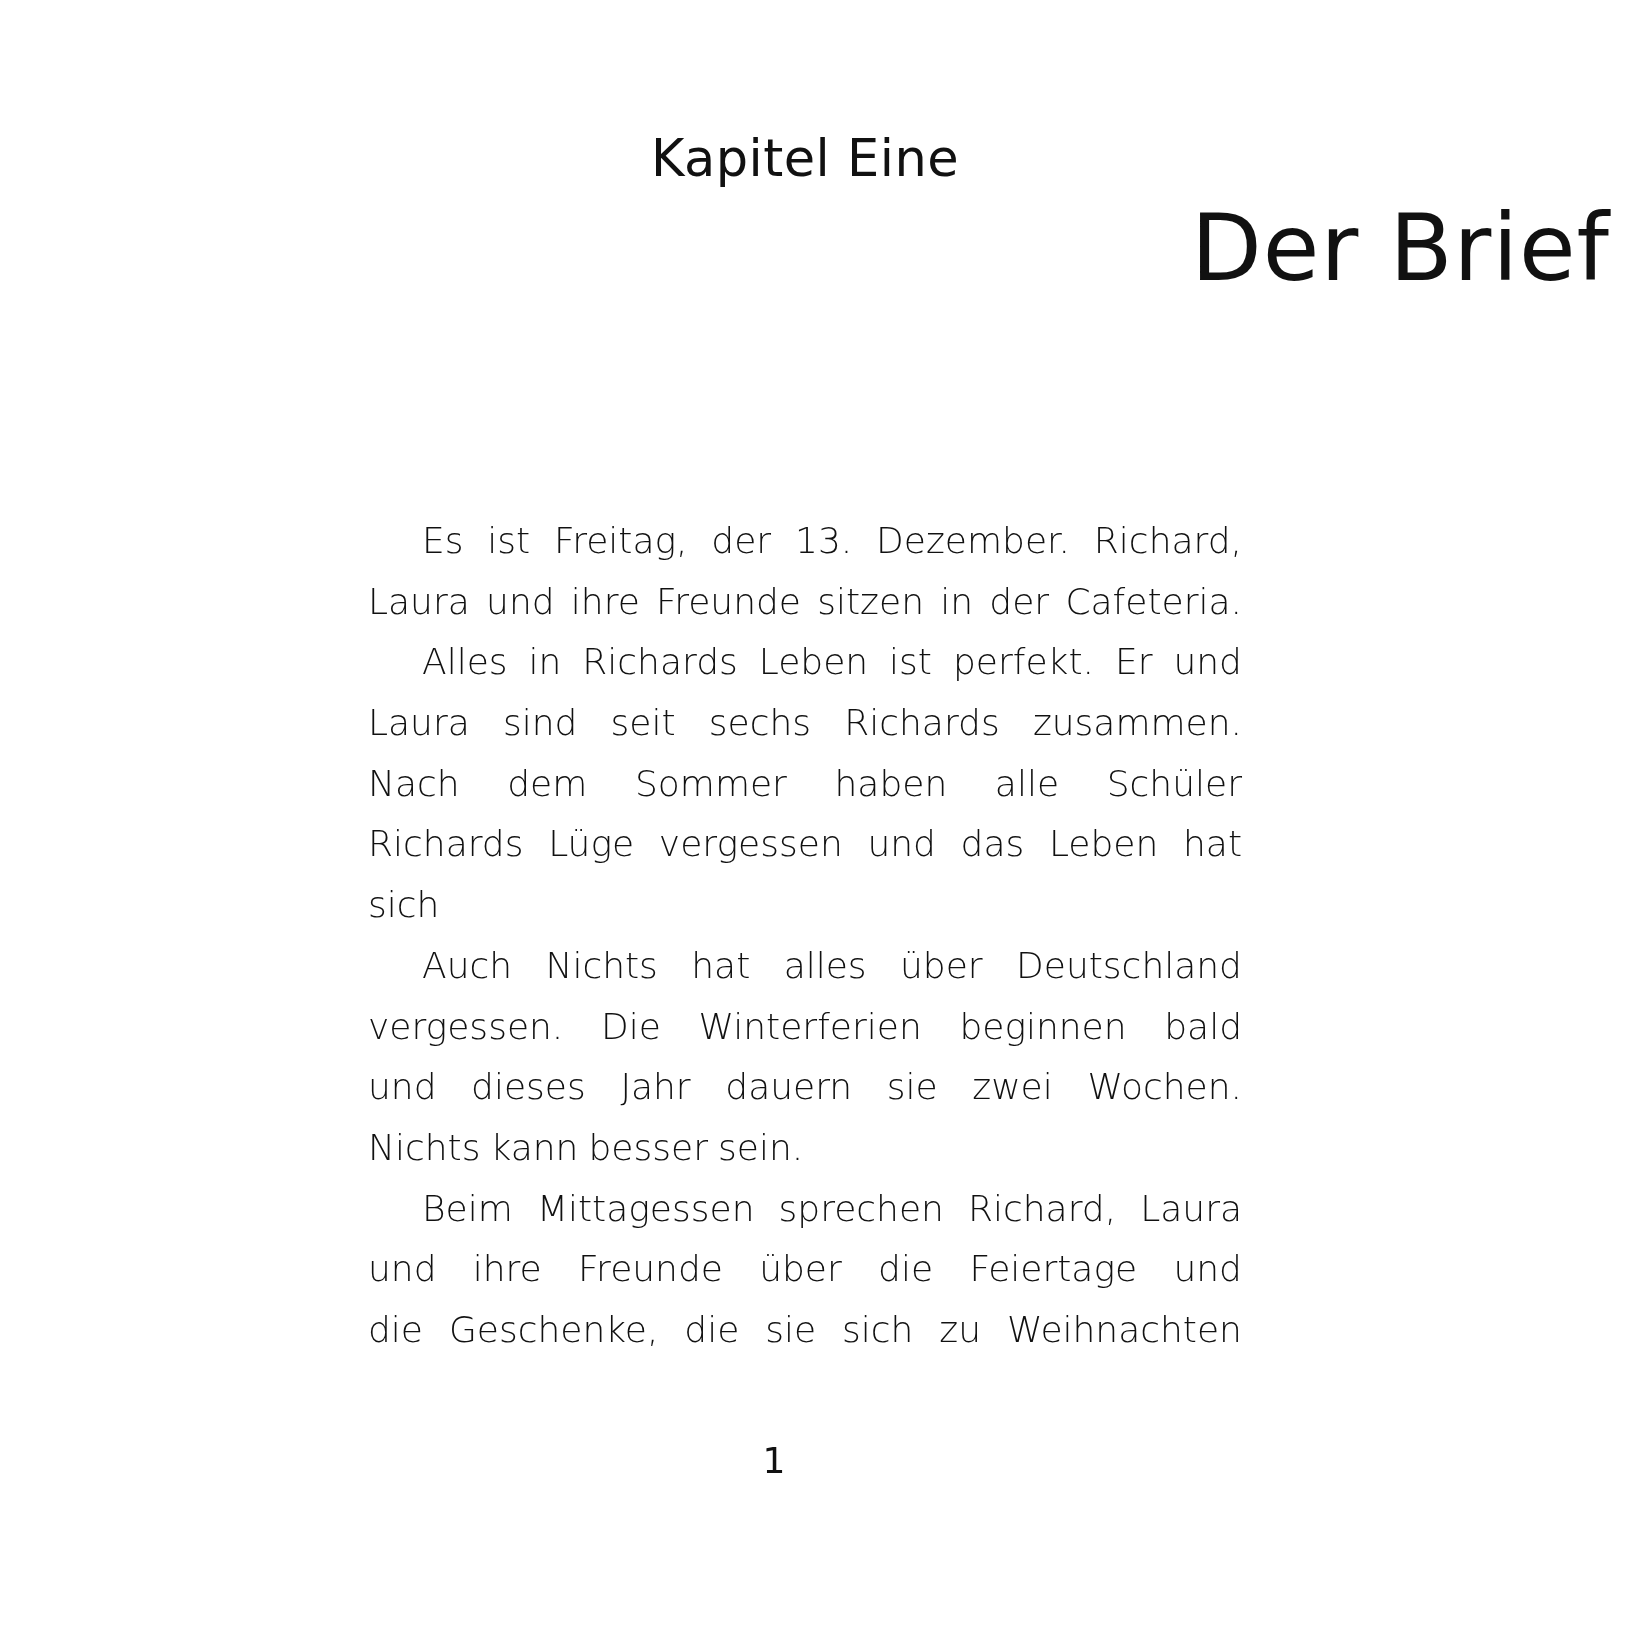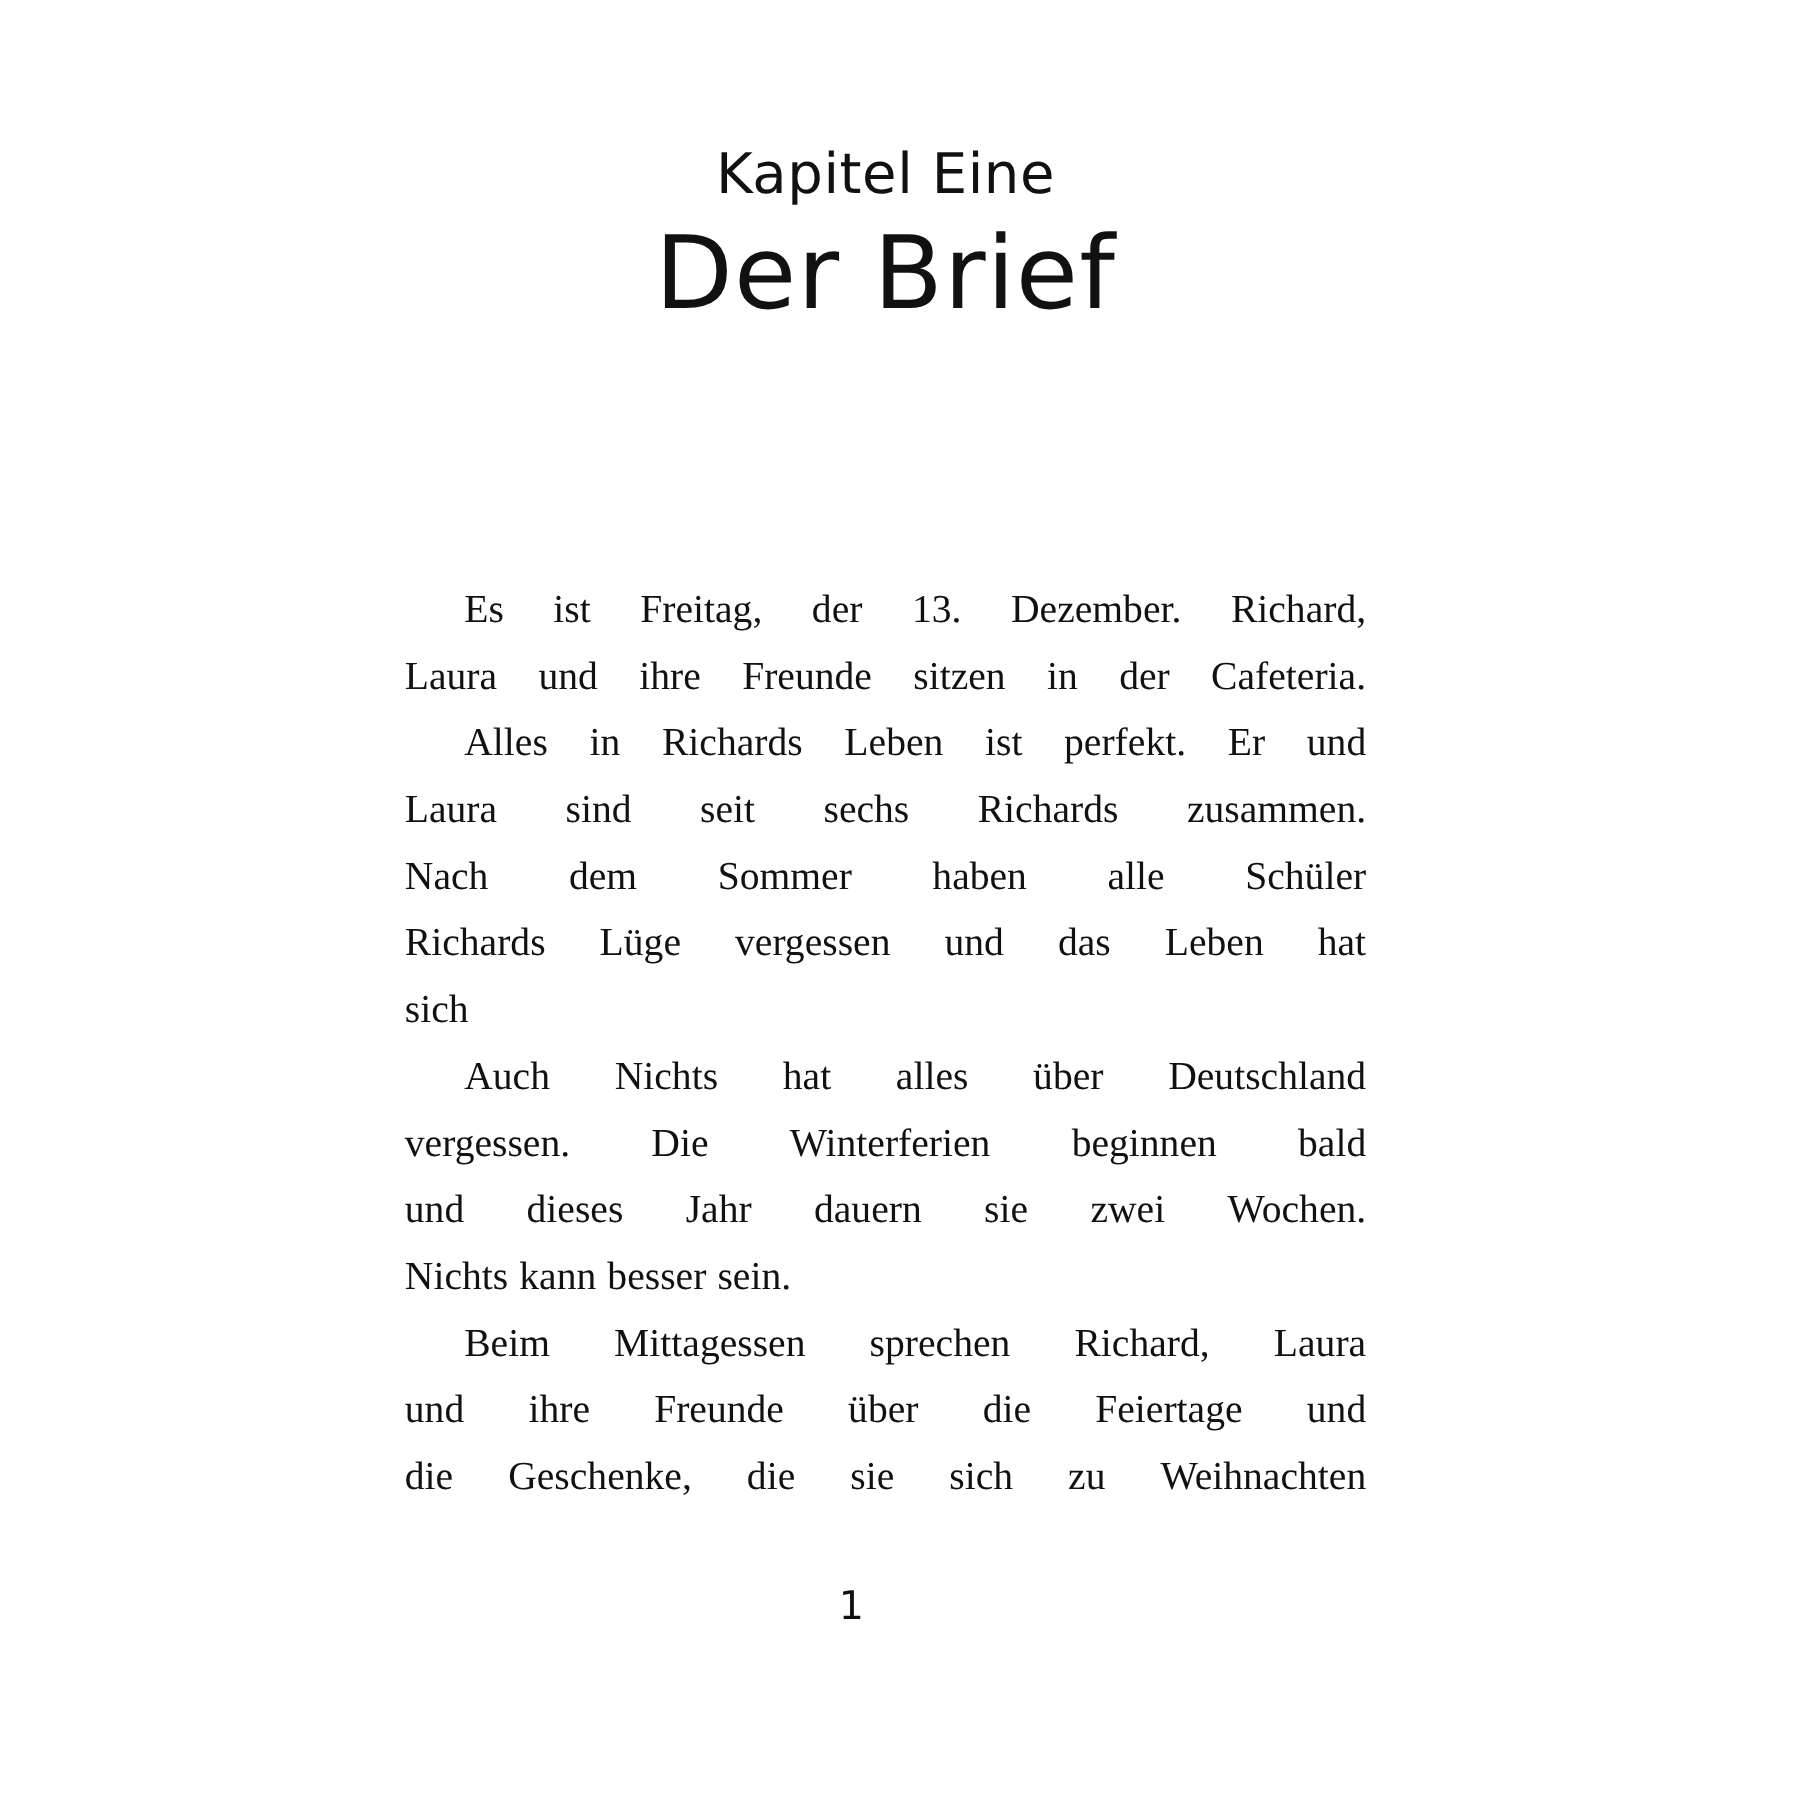--- a/index.html
+++ b/index.html
@@ -1,22 +1,22 @@
 <!DOCTYPE html>
 <html><head>
   <meta charset="utf-8">
   <style>
     html, body { margin: 0; padding: 0; background: #ffffff; }
     body { width: 1652px; height: 1652px; position: relative; overflow: hidden;
            font-family: "DejaVu Sans", sans-serif; color: #111111; }
     .chapter-label { position: absolute; left: 0; width: 1610px; top: 126px;
            text-align: center; font-size: 51px; font-weight: 400; letter-spacing: 0.5px; line-height: 66px; }
     .chapter-title { position: absolute; left: 0; width: 1610px; top: 194px;
-           text-align: center; font-size: 92px; font-weight: 400; line-height: 110px; letter-spacing: 1px; }
-    .body-text { position: absolute; left: 368px; width: 874px; top: 523px; font-family: Liberation Serif, serif; }
+           text-align: right; font-size: 92px; font-weight: 400; line-height: 110px; letter-spacing: 1px; }
+    .body-text { position: absolute; left: 368px; width: 874px; top: 511px; }
     .line { height: 60.7px; line-height: 60.7px; font-size: 36px; white-space: nowrap;
             display: flex; justify-content: space-between; font-weight: 300; }
     .line.indent { padding-left: 54px; }
     .line.last { justify-content: flex-start; }
     .line.last span { margin-right: 0.28em; }
     .page-number { position: absolute; left: 0; width: 1548px; top: 1436px; text-align: center;
            font-size: 36px; line-height: 50px; }
   </style>
 </head>
 <body>

